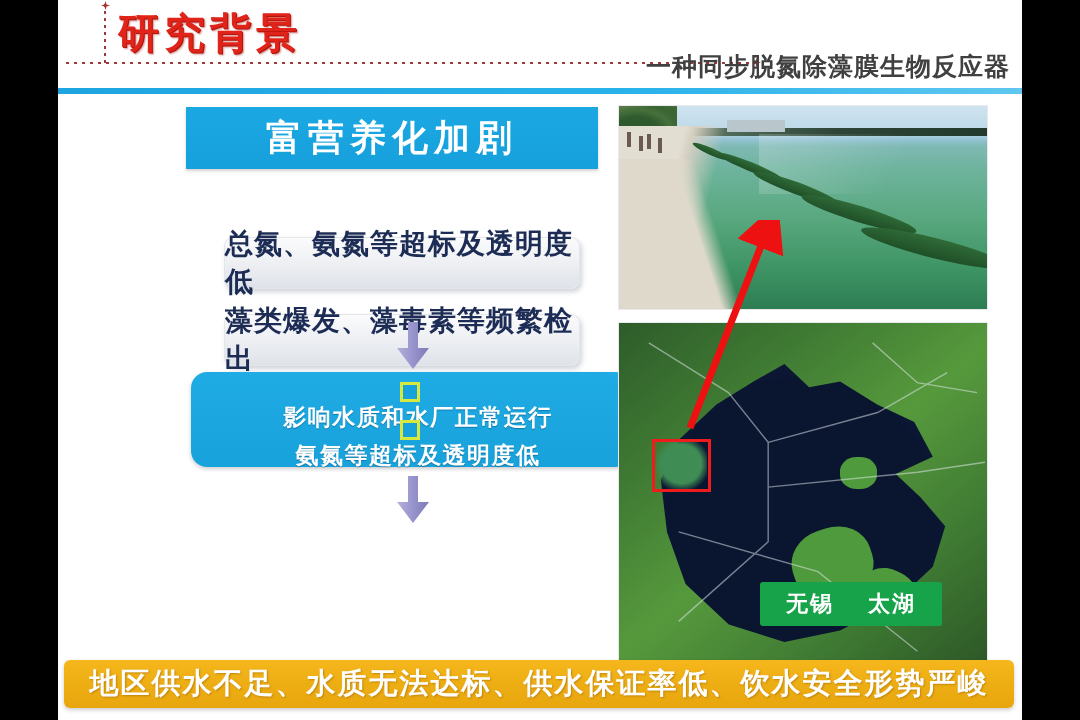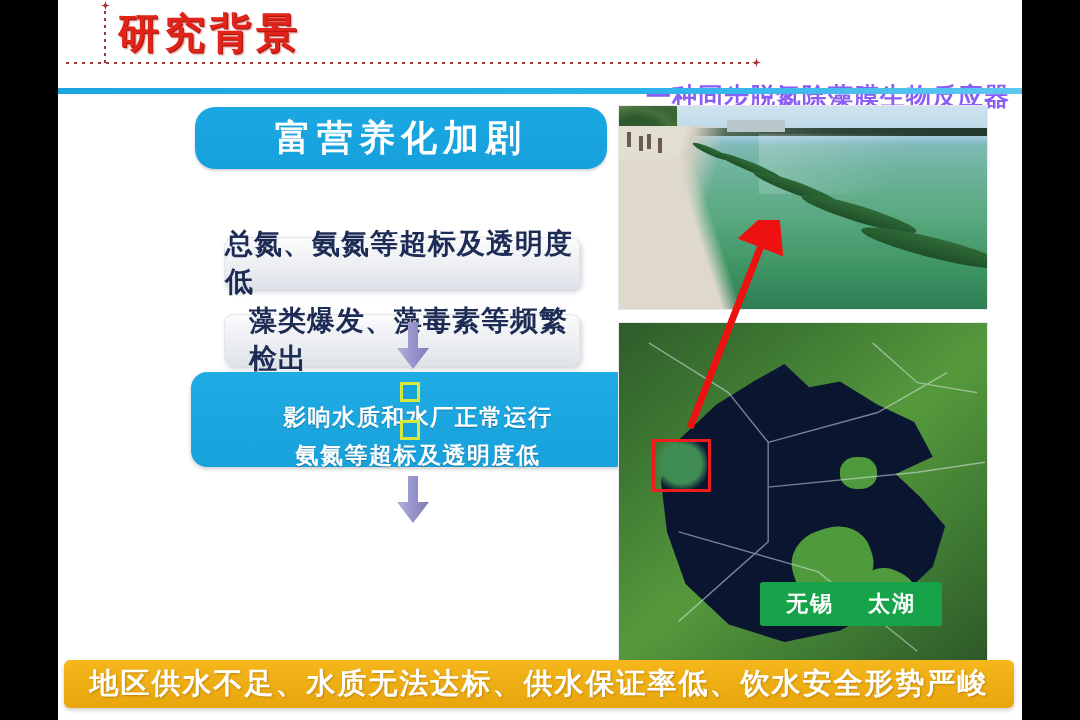--- a/index.html
+++ b/index.html
@@ -41,54 +41,52 @@
     position:absolute; left:60px; top:6px;
     font-size:41px; font-weight:bold; letter-spacing:5px;
     color:#e0241a;
     text-shadow:1px 1px 0 #b3140c, 2px 2px 2px rgba(150,20,10,.45);
     font-family:"DejaVu Sans","Liberation Sans",sans-serif;
   }
 
   .header-sub {
     position:absolute; right:12px; top:50px;
     font-size:25px; font-weight:bold; letter-spacing:1px;
-    color:#8b5cf6;
-    font-family:"DejaVu Sans","Liberation Sans",sans-serif;
-    margin-top:30px;
+    color:#404040;
+    font-family:"DejaVu Sans","Liberation Sans",sans-serif;
   }
   .header-rule {
     position:absolute; left:0; top:88px; width:964px; height:6px;
     background:linear-gradient(to right,#1ea5e0 0%,#2ab2ea 60%,#5fc7f0 100%);
   }
 
   
   .left-col { position:absolute; left:0; top:100px; width:570px; height:560px; }
 
   .blue-title {
-    position:absolute; left:137px; top:7px; width:412px; height:62px;
+    position:absolute; left:128px; top:7px; width:412px; height:62px;
     background:linear-gradient(to bottom,#1ba8e2 0%,#16a0dc 100%);
     color:#fff; font-size:36px; font-weight:bold; letter-spacing:6px;
     display:flex; align-items:center; justify-content:center;
     font-family:"DejaVu Sans","Liberation Sans",sans-serif;
     box-shadow:0 2px 3px rgba(0,0,0,.18);
-    border-radius:20px;
   }
 
   .gray-box {
     position:absolute; left:166px; width:356px; height:52px;
     background:linear-gradient(to bottom,#fbfbfc 0%,#eceef2 55%,#dfe3e9 100%);
     border:1px solid #e3e6ea; border-radius:9px;
     box-shadow:2px 3px 5px rgba(120,130,145,.35);
     display:flex; align-items:center; justify-content:center;
     color:#1c2c55; font-size:28px; font-weight:bold; letter-spacing:1px;
     font-family:"DejaVu Sans","Liberation Sans",sans-serif;
     margin-top:48px;
   }
   .gray-box.one { top:89px; }
-  .gray-box.two { top:166px;padding-left:24px; }
+  .gray-box.two { top:166px; }
 
   .arrow {
     position:absolute; width:34px; height:48px; left:338px;
     color:#9a96cf;
   }
   .arrow svg { display:block; }
   .arrow.a1 { top:222px; }
   .arrow.a2 { top:376px; }
 
   .cyan-panel {

